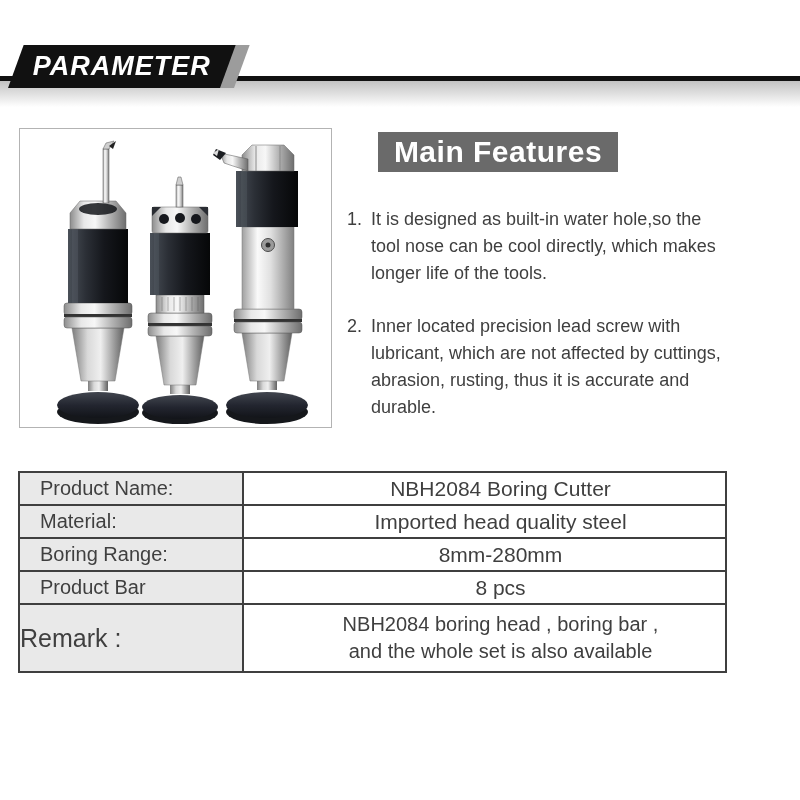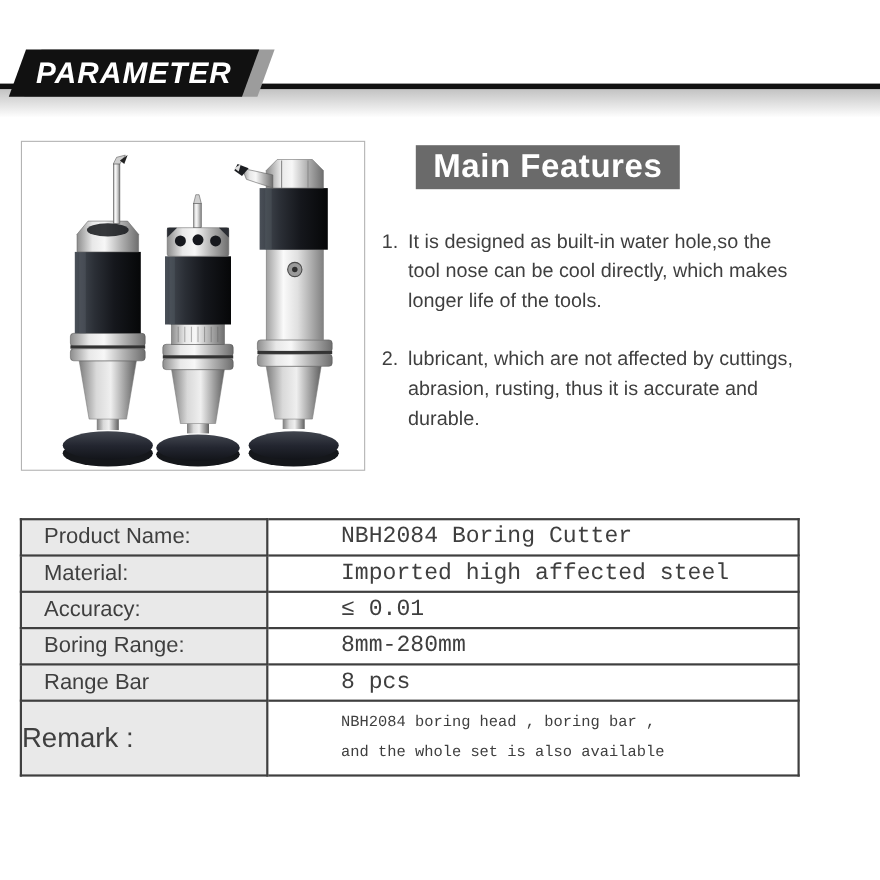--- a/index.html
+++ b/index.html
@@ -68,27 +68,27 @@
     border-collapse:collapse;table-layout:fixed;border-radius:13px;
   }
   table.spec,
   table.spec th,
   table.spec td{border:2px solid var(--table-border);}
   table.spec th{
     width:202px;background:var(--label-bg);font-weight:normal;
     font-size:20px;text-align:left;padding:0 0 0 20px;color:var(--body-text);
   }
   table.spec td{
-    font-size:21px;text-align:left;padding:0 0 0 66px;color:var(--body-text);font-family:Liberation Mono, monospace;
+    font-size:21px;text-align:center;padding:0 0 0 32px;color:var(--body-text);
   }
   table.spec tr{height:33px;}
   table.spec tr.small-label th{font-size:16.5px;}
   table.spec tr.tall{height:68px;}
   table.spec tr.tall th{text-align:left;padding-left:0;font-size:25px;}
-  table.spec tr.tall td{font-size:14px;line-height:27px;}
+  table.spec tr.tall td{font-size:20px;line-height:27px;}
 </style>
 </head>
 <body>
 
 <div class="rule-shadow"></div>
 <div class="rule"></div>
 <div class="banner-shadow"></div>
 <div class="banner">
   <span>PARAMETER</span>
 </div>
@@ -206,47 +206,44 @@
     <span class="num">1.</span>
     <div class="lines">
       <div>It is designed as built-in water hole,so the</div>
       <div>tool nose can be cool directly, which makes</div>
       <div>longer life of the tools.</div>
     </div>
   </div>
   <div class="feature-item">
     <span class="num">2.</span>
     <div class="lines">
+      <div>Inner located precision lead screw with</div>
       <div>lubricant, which are not affected by cuttings,</div>
       <div>abrasion, rusting, thus it is accurate and</div>
       <div>durable.</div>
     </div>
   </div>
 </div>
 
 <table class="spec">
   <tbody>
     <tr>
       <th>Product Name:</th>
       <td>NBH2084 Boring Cutter</td>
     </tr>
     <tr>
       <th>Material:</th>
-      <td>Imported high affected steel</td>
-    </tr>
-    <tr>
-      <th>Accuracy:</th>
-      <td>≤ 0.01</td>
+      <td>Imported head quality steel</td>
     </tr>
     <tr>
       <th>Boring Range:</th>
       <td>8mm-280mm</td>
     </tr>
     <tr>
-      <th>Range Bar</th>
+      <th>Product Bar</th>
       <td>8 pcs</td>
     </tr>
     <tr class="tall">
       <th>Remark :</th>
       <td>
         <div>NBH2084 boring head , boring bar ,</div>
         <div>and the whole set is also available</div>
       </td>
     </tr>
   </tbody>

